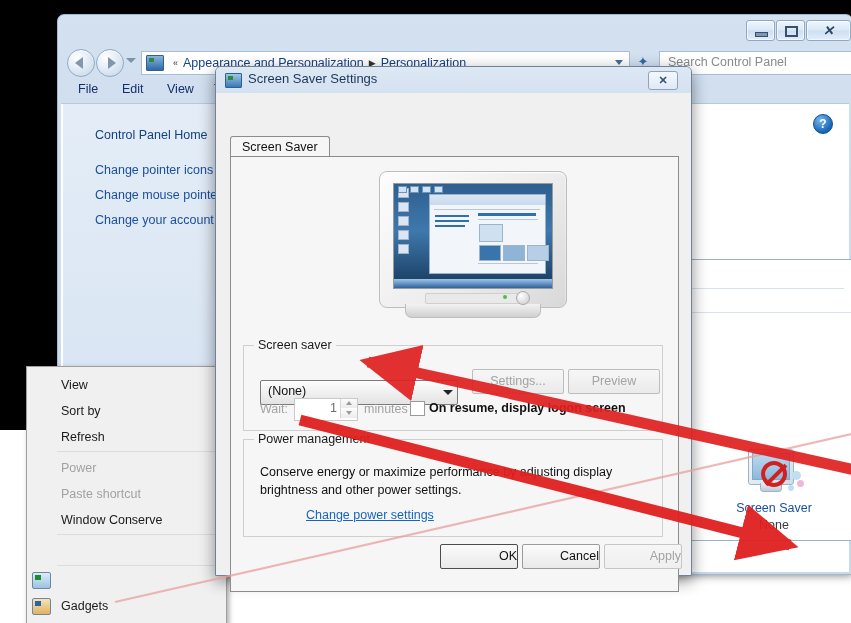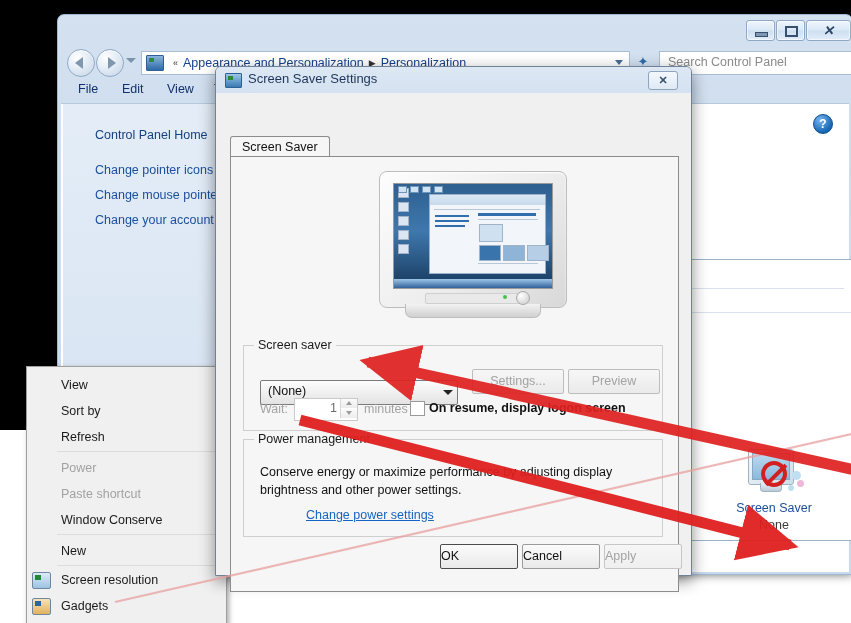--- a/index.html
+++ b/index.html
@@ -198,21 +198,21 @@
   #spin-dn{top:10px;} #spin-dn s{top:2px;border-top:4px solid #9a9a9a;}
   #lbl-minutes{position:absolute;left:120px;top:56px;color:#a3a3a3;font-size:12.5px;}
   #chk-resume{position:absolute;left:166px;top:55px;width:13px;height:13px;background:#fff;border:1px solid #9a9a9a;}
   #lbl-resume{position:absolute;left:185px;top:55px;color:#111;font-size:12.5px;font-weight:bold;}
 
   #pm-text1{position:absolute;left:16px;top:25px;color:#111;font-size:12.5px;}
   #pm-text2{position:absolute;left:16px;top:43px;color:#111;font-size:12.5px;}
   #pm-link{position:absolute;left:16px;top:68px;color:#1565c0;font-size:12.5px;text-decoration:underline;margin-left:46px;}
 
   .dbtn{position:absolute;width:76px;height:23px;border:1px solid #9b9b9b;border-radius:2px;
-    background:linear-gradient(to bottom,#fbfbfb,#e9e9e9);font-size:12.5px;text-align:left;line-height:22px;color:#111;}
+    background:linear-gradient(to bottom,#fbfbfb,#e9e9e9);font-size:12.5px;text-align:right;line-height:22px;color:#111;}
   #btn-ok{left:224px;top:477px;border:1px solid #4c4c4c;}
   #btn-cancel{left:306px;top:477px;}
   #btn-apply{left:388px;top:477px;color:#a3a3a3;border:1px solid #c6c6c6;background:linear-gradient(to bottom,#f6f6f6,#efefef);}
 
   
   #arrows{left:0;top:0;width:851px;height:623px;pointer-events:none;}
 </style>
 </head>
 <body>
 
@@ -305,25 +305,23 @@
   <div id="ctx-gutter"></div>
 
   <div class="ctx-item" style="top:5px">View</div>
   <div class="ctx-item" style="top:31px">Sort by</div>
   <div class="ctx-item" style="top:57px">Refresh</div>
   <div class="ctx-sep" style="top:84px"></div>
   <div class="ctx-item dim" style="top:88px">Power</div>
   <div class="ctx-item dim" style="top:114px">Paste shortcut</div>
   <div class="ctx-item" style="top:140px">Window Conserve</div>
   <div class="ctx-sep" style="top:167px"></div>
-  <div class="ctx-item" style="top:171px">New</div>
   <div class="ctx-sep" style="top:198px"></div>
 
   <div class="ctx-ico" style="top:205px"></div>
-  <div class="ctx-item" style="top:200px">Screen resolution</div>
   <div class="ctx-ico gad" style="top:231px"></div>
   <div class="ctx-item" style="top:226px">Gadgets</div>
 
   <div class="ctx-item" style="top:252px">Personalize</div>
 </div>
 
 <div class="abs" id="ssdlg">
   <div id="ssdlg-title">
     <div id="ssdlg-ico"></div>
     <div id="ssdlg-titletext">Screen Saver Settings</div>

